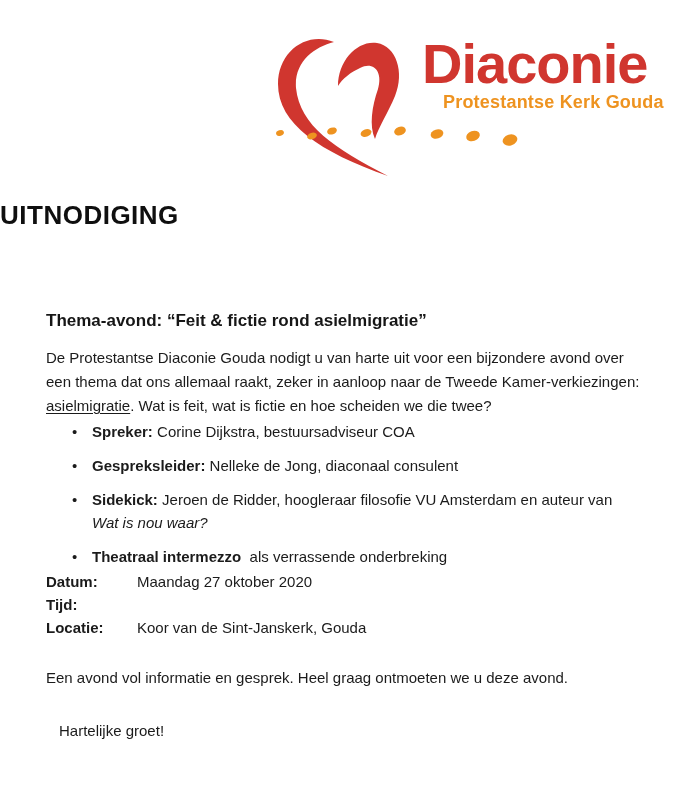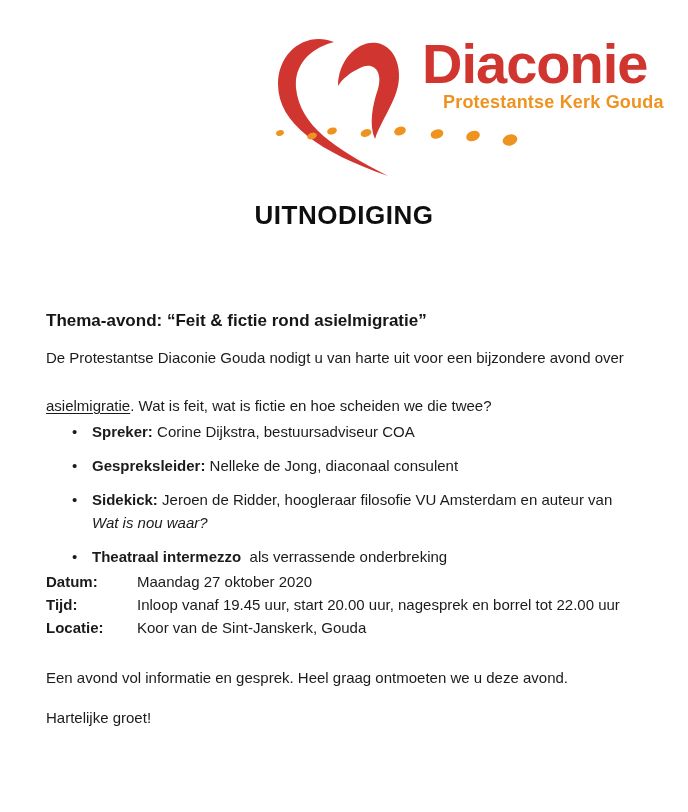--- a/index.html
+++ b/index.html
@@ -15,40 +15,40 @@
   .logo-title{
     position:absolute;left:422px;top:34px;font-size:56px;line-height:60px;
     font-weight:bold;color:var(--brand-red,#d0362f);letter-spacing:-1px;
   }
   .logo-subtitle{
     position:absolute;left:443px;top:92px;font-size:18px;line-height:20px;
     font-weight:bold;color:var(--brand-orange,#ee9320);letter-spacing:.2px;
   }
   
   .main-title{
-    position:absolute;left:0;top:200px;width:688px;margin:0;text-align:center;
+    position:absolute;left:0;top:200px;width:688px;margin:0;
     font-size:26px;line-height:30px;font-weight:bold;color:#0f0f0f;letter-spacing:.5px;
   }
   .thema{
     position:absolute;left:46px;top:310px;margin:0;font-size:17px;line-height:22px;
     font-weight:bold;color:#161616;
   }
   
   .intro{position:absolute;left:46px;top:346px;margin:0;font-size:15px;line-height:24px;white-space:nowrap;}
   .intro .u{text-decoration:underline;text-underline-offset:2px;}
   .bullets{position:absolute;left:70px;top:420px;width:600px;margin:0;padding:0;list-style:none;font-size:15px;}
   .bullets li{position:relative;padding-left:22px;line-height:23px;margin-bottom:11px;white-space:pre;}
   .bullets li::before{content:"•";position:absolute;left:2px;top:0;}
   .b{font-weight:bold;}
   .i{font-style:italic;}
   .details{position:absolute;left:46px;top:570px;font-size:15px;}
   .details .row{display:flex;line-height:23px;white-space:nowrap;}
   .details .label{width:91px;flex:none;font-weight:bold;}
   .closing{position:absolute;left:46px;top:666px;margin:0;font-size:15px;line-height:23px;white-space:nowrap;}
-  .greeting{position:absolute;left:46px;top:706px;margin:0;font-size:15px;line-height:23px;}
+  .greeting{position:absolute;left:46px;top:706px;margin:13px;font-size:15px;line-height:23px;}
   .signature{position:absolute;left:46px;top:750px;font-size:15px;line-height:23px;}
 </style>
 </head>
 <body>
 
 <div class="page">
 
   <svg class="heart-svg" viewBox="0 0 152 144" aria-hidden="true">
     <path class="fill-red" d="M60,8 C32,-3 4,18 4,50 C4,90 46,118 114,142 C60,114 26,92 22,54 C20,28 40,13 60,8 Z"></path>
     <path class="fill-red" d="M64,52 C64,26 84,6 103,9 C122,12 131,38 121,62 C114,79 105,92 101,105 C95,92 98,72 104,55 C109,38 100,27 86,34 C77,38 68,45 64,52 Z"></path>
@@ -63,37 +63,36 @@
     <ellipse class="fill-orange" cx="201" cy="14" rx="7" ry="5" transform="rotate(-18 201 14)"></ellipse>
     <ellipse class="fill-orange" cx="238" cy="18" rx="7.5" ry="5.4" transform="rotate(-18 238 18)"></ellipse>
   </svg>
   <div class="logo-title">Diaconie</div>
   <div class="logo-subtitle">Protestantse Kerk Gouda</div>
 
   <h1 class="main-title">UITNODIGING</h1>
 
   <h2 class="thema">Thema-avond: “Feit &amp; fictie rond asielmigratie”</h2>
 
-  <p class="intro"><span>De Protestantse Diaconie Gouda nodigt u van harte uit voor een bijzondere avond over</span><br><br><span class="u">asielmigratie</span><span>. Wat is feit, wat is fictie en hoe scheiden we die twee?</span></p>
+  <p class="intro"><span>De Protestantse Diaconie Gouda nodigt u van harte uit voor een bijzondere avond over</span><br><span>een thema dat ons allemaal raakt, zeker in aanloop naar de Tweede Kamer-verkiezingen:</span><br><span class="u">asielmigratie</span><span>. Wat is feit, wat is fictie en hoe scheiden we die twee?</span></p>
 
   <ul class="bullets">
     <li><span class="b">Spreker:</span><span> Corine Dijkstra, bestuursadviseur COA</span></li>
     <li><span class="b">Gespreksleider:</span><span> Nelleke de Jong, diaconaal consulent</span></li>
     <li><span class="b">Sidekick:</span><span> Jeroen de Ridder, hoogleraar filosofie VU Amsterdam en auteur van</span><br><span class="i">Wat is nou waar?</span></li>
     <li><span class="b">Theatraal intermezzo</span><span>  als verrassende onderbreking</span></li>
   </ul>
 
   <div class="details">
     <div class="row">
         <span class="label">Datum:</span>
         <span class="value">Maandag 27 oktober 2020</span>
       </div>
     <div class="row">
         <span class="label">Tijd:</span>
-        <span class="value">Inloop vanaf 19.45 uur, start 20.00 uur, nagesprek en borrel tot 22.00 uur</span>
       </div>
     <div class="row">
         <span class="label">Locatie:</span>
         <span class="value">Koor van de Sint-Janskerk, Gouda</span>
       </div>
   </div>
 
   <p class="closing">Een avond vol informatie en gesprek. Heel graag ontmoeten we u deze avond.</p>
   <p class="greeting">Hartelijke groet!</p>
 

